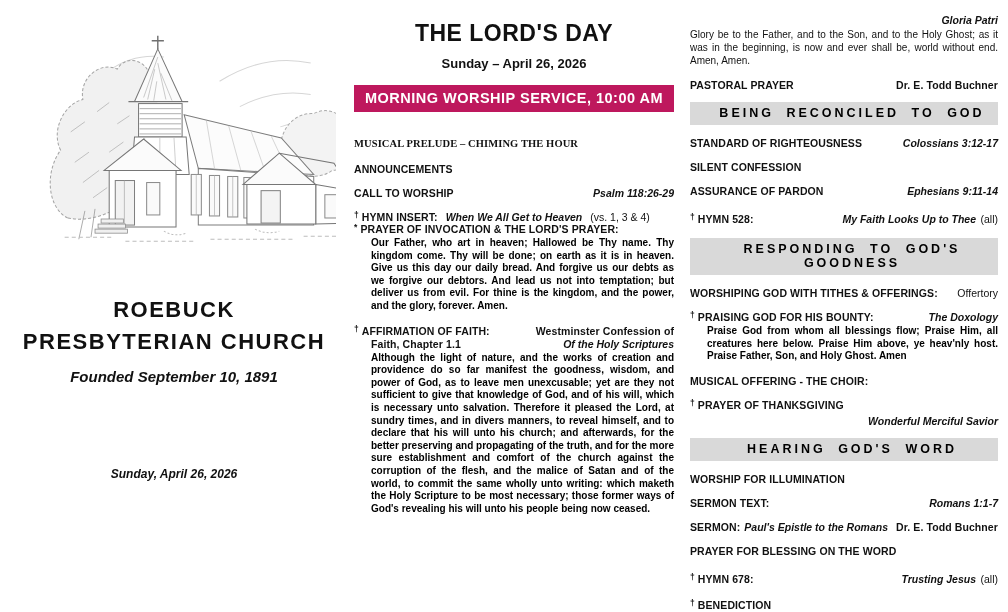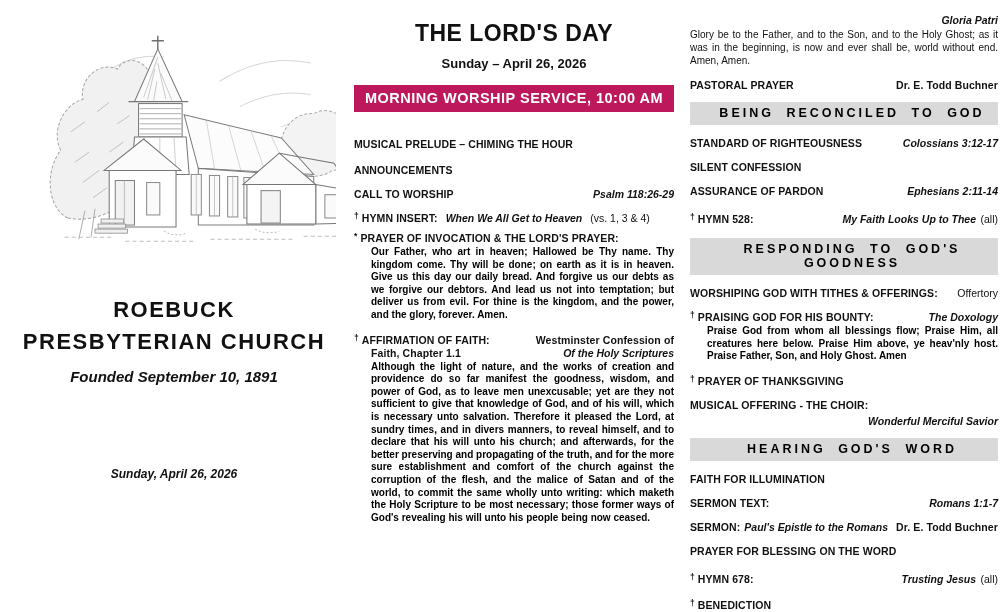--- a/index.html
+++ b/index.html
@@ -38,21 +38,21 @@
   .plain { font-size:10.5px; font-weight:normal; }
   .marker { font-size:8.5px; font-weight:bold; position:relative; top:-3px; margin-right:3px; }
   .para {
     font-size:10px; line-height:1.26; text-align:justify;
     padding-left:17px; margin-top:2px; font-weight:bold; color:#000;
   }
 
   
   .c-title { margin-top:20px; text-align:center; font-size:23px; font-weight:bold; letter-spacing:.5px; }
   .c-subtitle { margin-top:9px; text-align:center; font-size:13px; font-weight:bold; }
-  .mt26 { margin-top:26px; } .mt14 { margin-top:14px; } .mt12 { margin-top:12px; } .mt15 { margin-top:8px; }
+  .mt26 { margin-top:26px;font-family:Liberation Serif, serif; } .mt14 { margin-top:14px; } .mt12 { margin-top:12px; } .mt15 { margin-top:0; }
   .hymn-line { display:flex; align-items:baseline; gap:8px; }
 
   
   .r-gloria-title { margin-top:14px; text-align:right; font-size:10.5px; font-weight:bold; font-style:italic; }
   .r-para { font-size:10px; line-height:1.3; text-align:justify; margin-top:2px; }
   .rrow { margin-top:12px; }
   .rbar { margin-top:11px; }
   .offering-title { text-align:right; font-size:10.5px; font-weight:bold; font-style:italic; margin-top:4px; }
   .sermon-left { display:flex; align-items:flex-start; gap:4px; }
 </style>
@@ -200,21 +200,21 @@
 
     <div class="bar-gray rbar">BEING RECONCILED TO GOD</div>
 
     <div class="row rrow">
       <span class="lbl">STANDARD OF RIGHTEOUSNESS</span>
       <span class="ref">Colossians 3:12-17</span>
     </div>
     <div class="lbl rrow">SILENT CONFESSION</div>
     <div class="row rrow">
       <span class="lbl">ASSURANCE OF PARDON</span>
-      <span class="ref">Ephesians 2:11-14</span>
+      <span class="ref">Ephesians 9:11-14</span>
     </div>
     <div class="row rrow">
       <span class="lbl"><span class="marker">†</span><span>HYMN 528:</span></span>
       <span><span class="ref">My Faith Looks Up to Thee</span> <span class="plain">(all)</span></span>
     </div>
 
     <div class="bar-gray rbar">RESPONDING TO GOD'S GOODNESS</div>
 
     <div class="row rrow">
       <span class="lbl">WORSHIPING GOD WITH TITHES &amp; OFFERINGS:</span>
@@ -222,28 +222,28 @@
     </div>
 
     <div class="rrow">
       <div class="row">
         <span class="lbl"><span class="marker">†</span><span>PRAISING GOD FOR HIS BOUNTY:</span></span>
         <span class="ref">The Doxology</span>
       </div>
       <div class="para">Praise God from whom all blessings flow; Praise Him, all creatures here below. Praise Him above, ye heav'nly host. Praise Father, Son, and Holy Ghost. Amen</div>
     </div>
 
+    <div class="lbl rrow">MUSICAL OFFERING - THE CHOIR:</div>
+
     <div class="lbl rrow"><span class="marker">†</span><span>PRAYER OF THANKSGIVING</span></div>
-
-    <div class="lbl rrow">MUSICAL OFFERING - THE CHOIR:</div>
     <div class="offering-title">Wonderful Merciful Savior</div>
 
     <div class="bar-gray rbar">HEARING GOD'S WORD</div>
 
-    <div class="lbl rrow">FAITH FOR ILLUMINATION</div>
+    <div class="lbl rrow">WORSHIP FOR ILLUMINATION</div>
     <div class="row rrow">
       <span class="lbl">SERMON TEXT:</span>
       <span class="ref">Romans 1:1-7</span>
     </div>
     <div class="row rrow">
       <span class="sermon-left">
         <span class="lbl">SERMON:</span>
         <span class="ref">Paul's Epistle to the Romans</span>
       </span>
       <span class="lbl">Dr. E. Todd Buchner</span>

